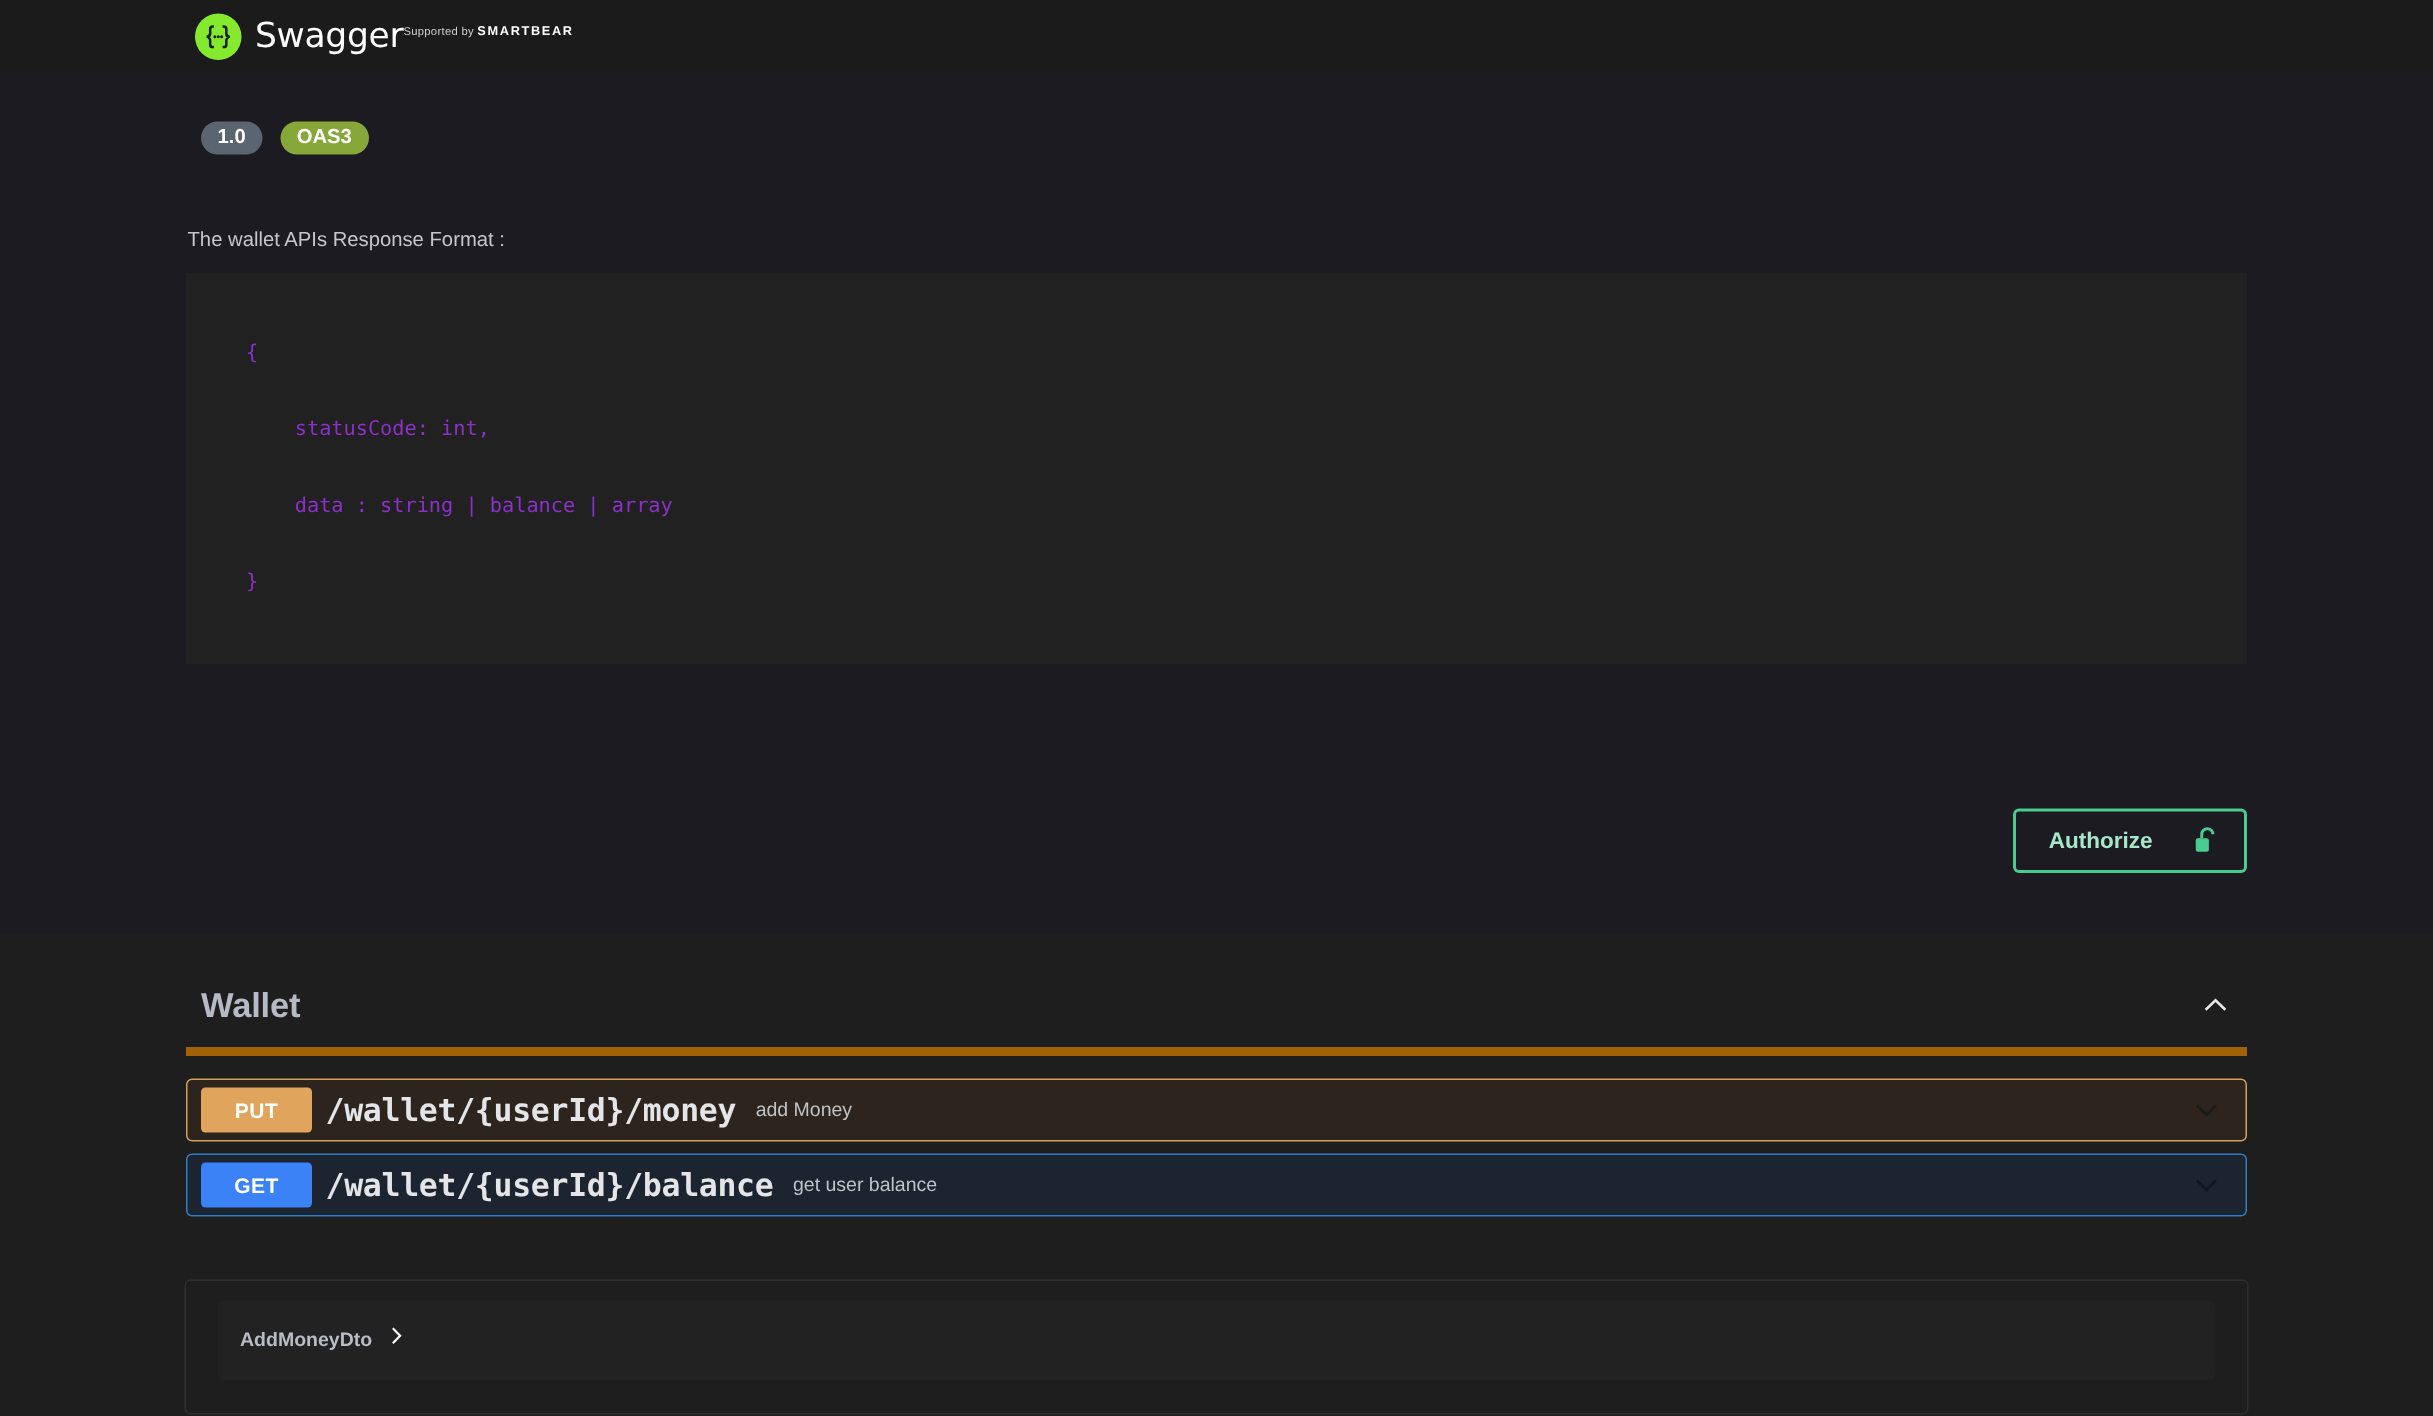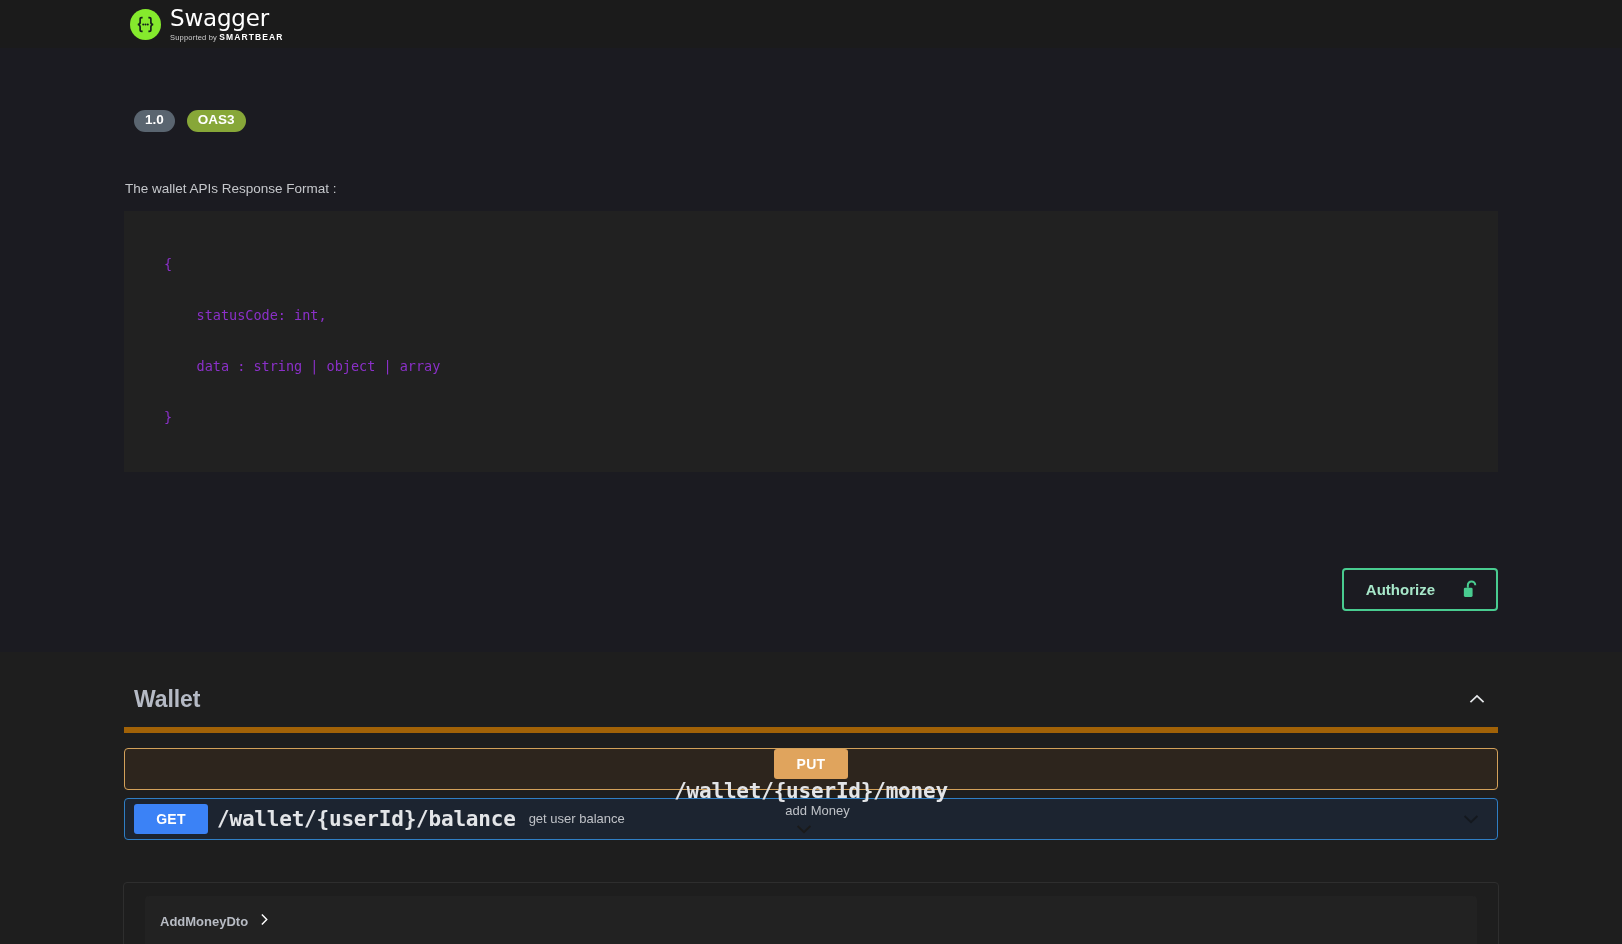--- a/index.html
+++ b/index.html
@@ -36,21 +36,21 @@
     border-radius: 50%;
     background: #7ed321;
     background: #85ea2d;
     display: flex;
     align-items: center;
     justify-content: center;
   }
   .logo-mark svg { display: block; }
   .logo-text {
     display: flex;
-    flex-direction: column;
+    flex-direction: row;
     justify-content: center;
     line-height: 1;
   }
   .logo-word {
     color: #ffffff;
     font-size: 23px;
     font-weight: 400;
     letter-spacing: -0.2px;
     font-family: "DejaVu Sans", sans-serif;
   }
@@ -103,21 +103,20 @@
   }
   .badge-version {
     background: #5a6570;
     color: #ffffff;
   }
   .badge-oas {
     background: #89bf04;
     background: #87a738;
     color: #ffffff;
     margin-left: 12px;
-    margin-top: 29px;
   }
   .desc {
     font-size: 13.5px;
     color: #c5c7cb;
     margin: 38px 0 0 1px;
   }
   .codeblock {
     margin-top: 15px;
     background: #212121;
     padding: 11px 0 12px 0;
@@ -183,21 +182,21 @@
 
   .op {
     display: flex;
     align-items: center;
     border-radius: 4px;
     margin: 0 0 8px 0;
     height: 42px;
     box-sizing: border-box;
     cursor: pointer;
   }
-  .op-first { margin-top: 15px; flex-direction: column; }
+  .op-first { margin-top: 15px; }
   .op-put {
     background: #2d251d;
     border: 1px solid #d3a15a;
   }
   .op-get {
     background: #1c2430;
     border: 1px solid #2f7ec4;
   }
   .op-method {
     width: 74px;
@@ -297,21 +296,21 @@
     <div class="title-row">
       <span class="badge badge-version">1.0</span>
       <span class="badge badge-oas">OAS3</span>
     </div>
 
     <div class="desc">The wallet APIs Response Format :</div>
 
     <div class="codeblock">
       <div class="l">{</div>
       <div class="l">    statusCode: int,</div>
-      <div class="l">    data : string | object | array</div>
+      <div class="l">    data : string | balance | array</div>
       <div class="l">}</div>
     </div>
 
     <div class="auth-row">
       <button class="auth-btn">
         <span>Authorize</span>
         <span>
           <svg width="19" height="21" viewBox="0 0 20 22" aria-hidden="true">
             <path d="M7.2 9.2V6.4a3.9 3.9 0 0 1 7.8 0" fill="none" stroke="#49cc90" stroke-width="2.1"></path>
             <rect x="3" y="9.2" width="9.2" height="9.6" rx="1.4" fill="#49cc90"></rect>

